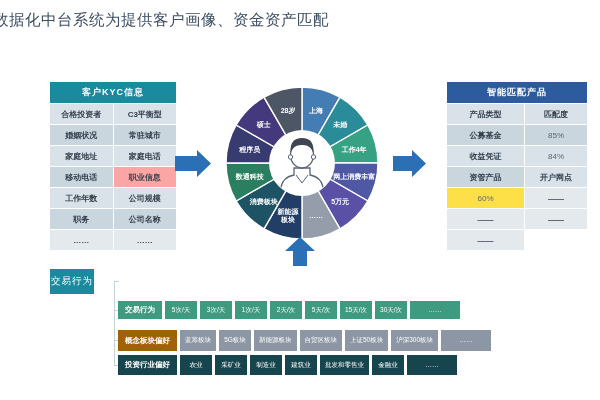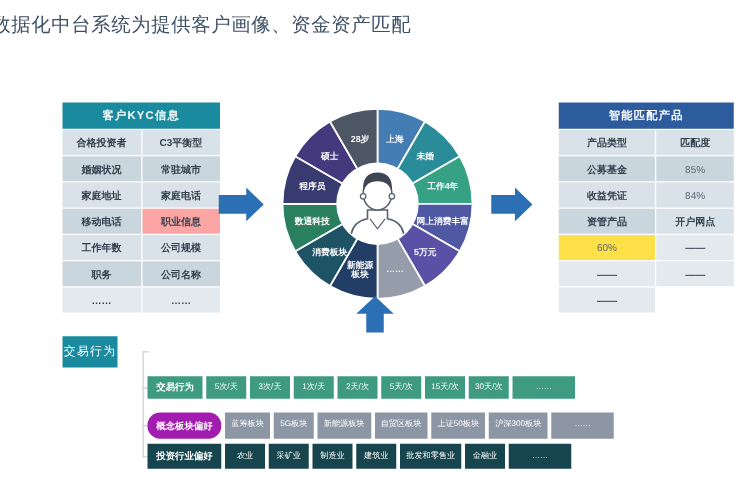--- a/index.html
+++ b/index.html
@@ -145,21 +145,21 @@
       <div class="row-item" style="background: rgb(62, 155, 128);">5次/天</div>
       <div class="row-item" style="background: rgb(62, 155, 128);">3次/天</div>
       <div class="row-item" style="background: rgb(62, 155, 128);">1次/天</div>
       <div class="row-item" style="background: rgb(62, 155, 128);">2天/次</div>
       <div class="row-item" style="background: rgb(62, 155, 128);">5天/次</div>
       <div class="row-item" style="background: rgb(62, 155, 128);">15天/次</div>
       <div class="row-item" style="background: rgb(62, 155, 128);">30天/次</div>
       <div class="row-item" style="background: rgb(62, 155, 128); min-width: 40px;">……</div>
     </div>
   <div class="behavior-row" id="row-concepts">
-      <div class="row-header" style="background: #a21caf; border-radius: 10px;">概念板块偏好</div>
+      <div class="row-header" style="background: #a16207;">概念板块偏好</div>
       <div class="row-item" style="background: rgb(140, 150, 164);">蓝筹板块</div>
       <div class="row-item" style="background: rgb(140, 150, 164);">5G板块</div>
       <div class="row-item" style="background: rgb(140, 150, 164);">新能源板块</div>
       <div class="row-item" style="background: rgb(140, 150, 164);">自贸区板块</div>
       <div class="row-item" style="background: rgb(140, 150, 164);">上证50板块</div>
       <div class="row-item" style="background: rgb(140, 150, 164);">沪深300板块</div>
       <div class="row-item" style="background: rgb(140, 150, 164); min-width: 40px;">……</div>
     </div>
   <div class="behavior-row" id="row-industries">
       <div class="row-header" style="background: rgb(23, 69, 78);">投资行业偏好</div>

